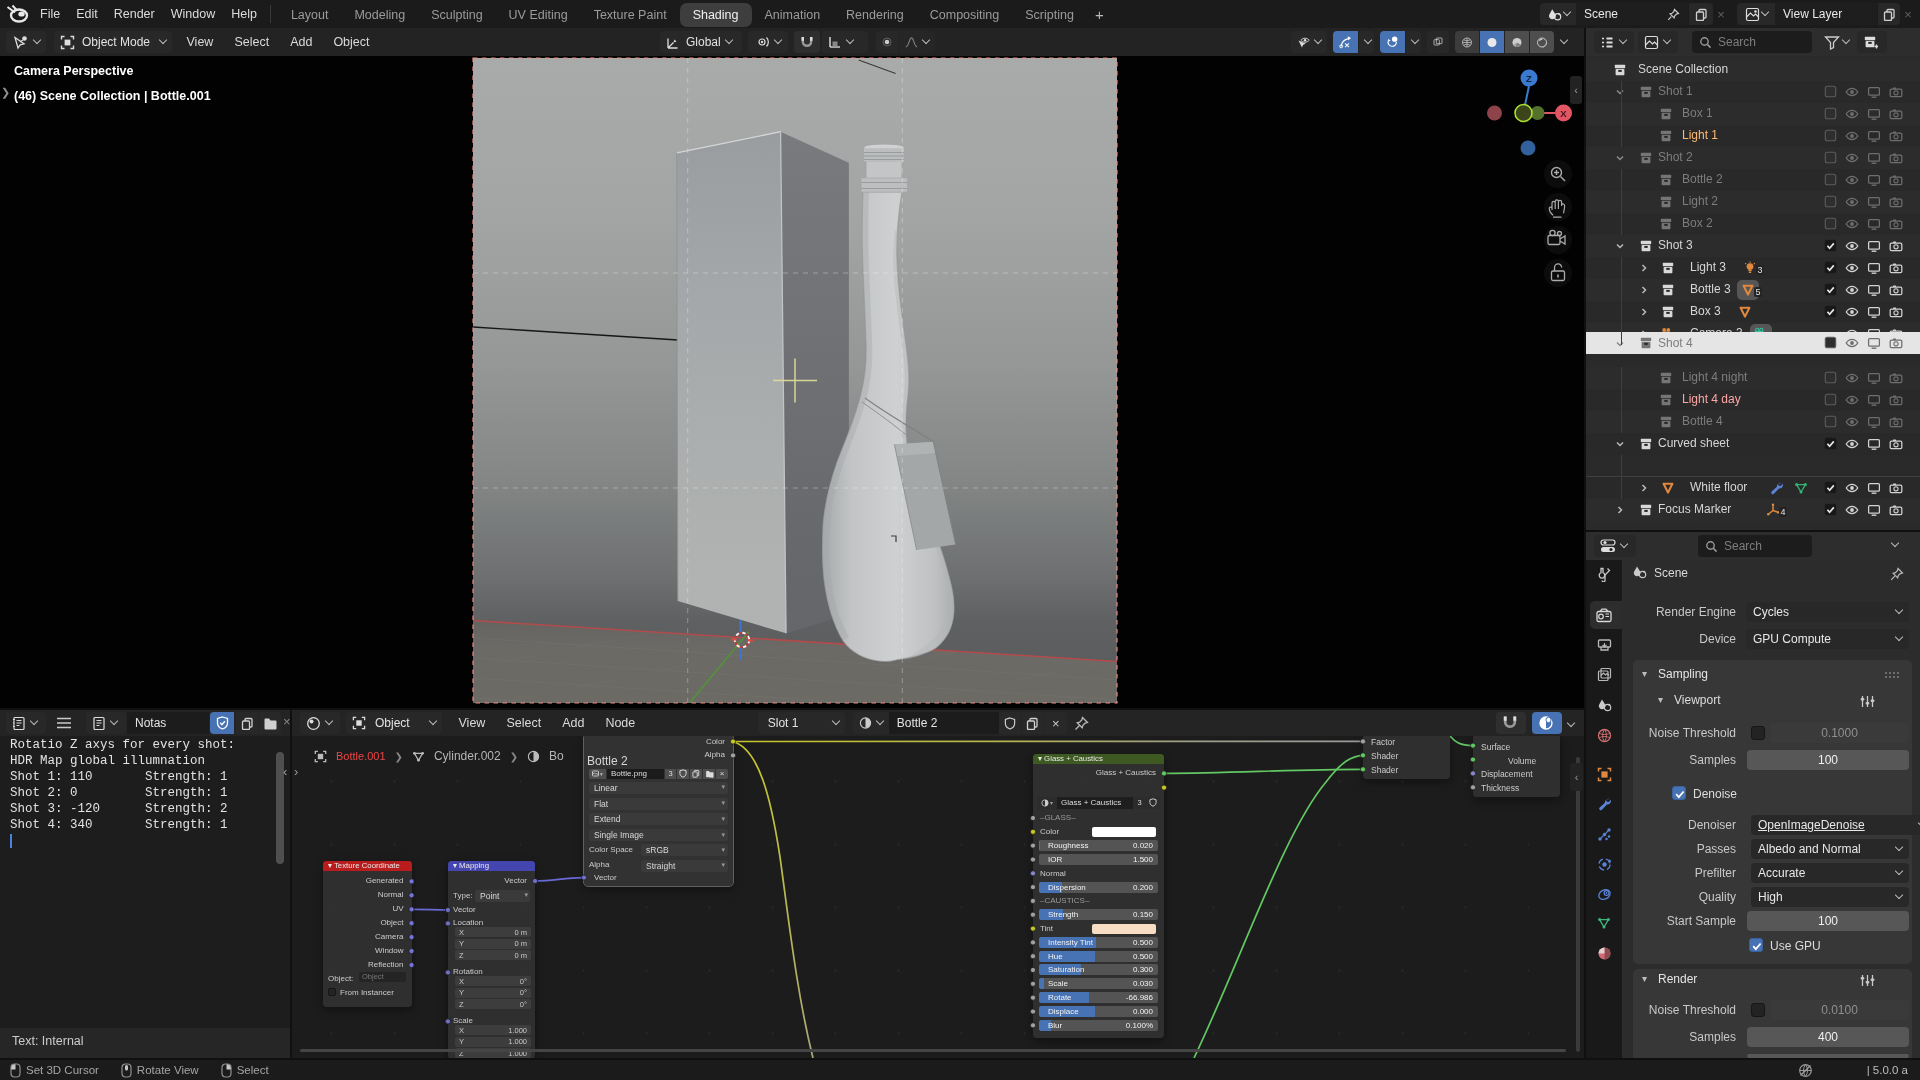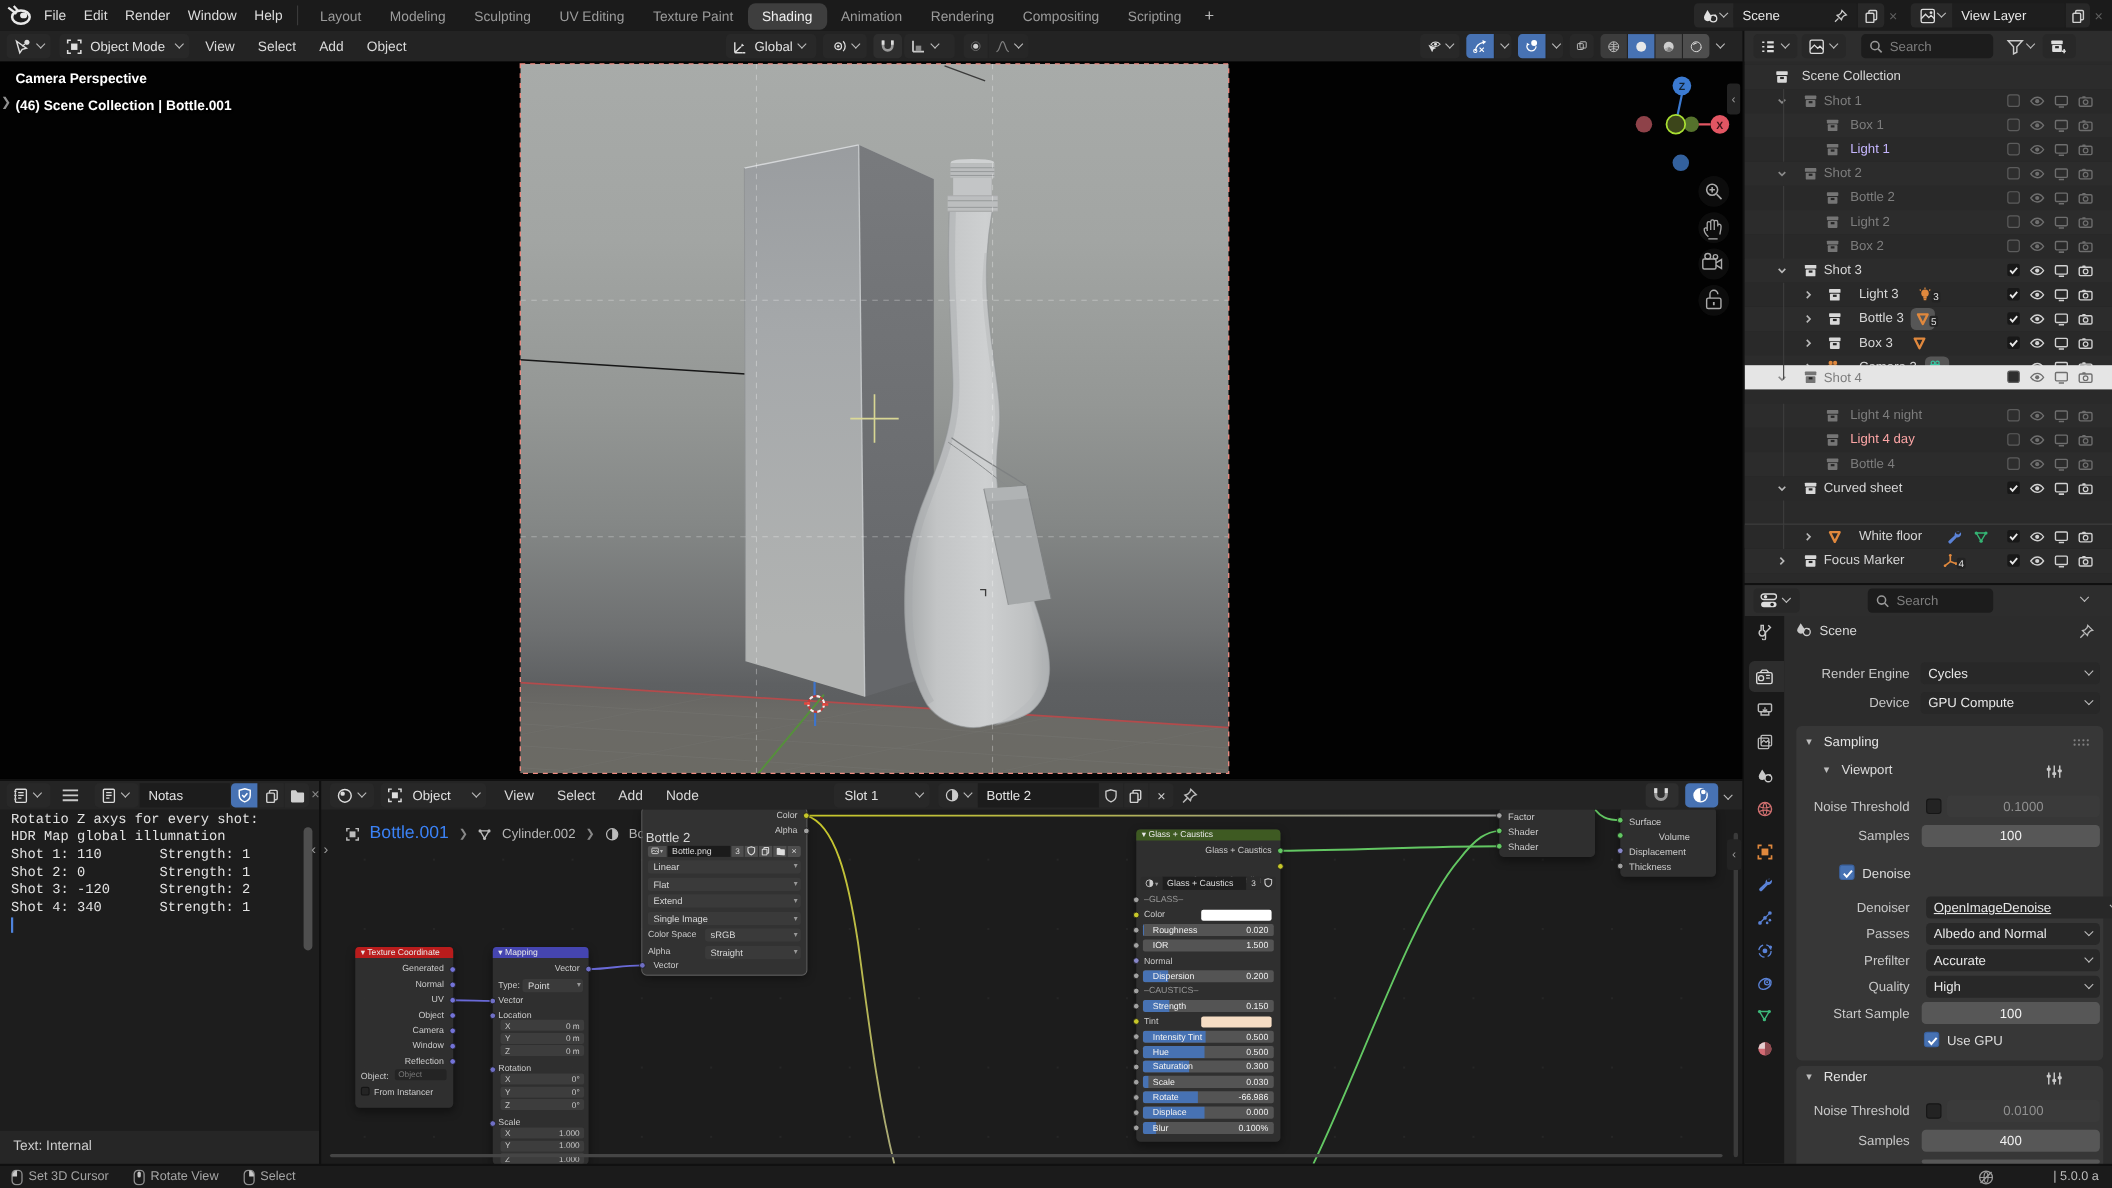--- a/index.html
+++ b/index.html
@@ -580,21 +580,21 @@
         <use href="#i-mon"></use>
       </svg>
 <svg class="oic" style="left:303px;color:#6e6e6e" width="14" height="14" viewBox="0 0 14 14">
         <use href="#i-cam"></use>
       </svg>
 </div>
 <div class="orow" style="top:96.5px;background:#292929">
 <svg class="oic" style="left:73px;color:#757575" width="14" height="14" viewBox="0 0 14 14">
         <use href="#i-col"></use>
       </svg>
-<span class="olbl" style="left:96px;color:#c4b5fd">Light 1</span>
+<span class="olbl" style="left:96px;color:#fdba74">Light 1</span>
 <svg class="oic" style="left:238px;color:#6e6e6e" width="14" height="14" viewBox="0 0 14 14">
         <use href="#i-ubx"></use>
       </svg>
 <svg class="oic" style="left:259px;color:#6e6e6e" width="14" height="14" viewBox="0 0 14 14">
         <use href="#i-eye"></use>
       </svg>
 <svg class="oic" style="left:281px;color:#6e6e6e" width="14" height="14" viewBox="0 0 14 14">
         <use href="#i-mon"></use>
       </svg>
 <svg class="oic" style="left:303px;color:#6e6e6e" width="14" height="14" viewBox="0 0 14 14">
@@ -1229,21 +1229,21 @@
   <div style="position:absolute;left:0;top:318px;width:290px;height:30px;background:#262626;"></div>
   <div style="position:absolute;left:12px;top:324px;color:#cccccc;font-size:12.5px;">Text: Internal</div>
 </div>
 <div id="ned">
 <div style="position:absolute;left:0;top:26px;width:1292px;height:322px;background-image:radial-gradient(#262626 1.2px, transparent 1.2px);background-size:63px 63px;background-position:8px 14px;"></div>
 <div style="position:absolute;left:22px;top:39px;display:flex;align-items:center;gap:9px;z-index:1;">
 <svg width="13" height="13" viewBox="0 0 15 15">
         <path d="M1.5,4.5 v-3 h3 M10.5,1.5 h3 v3 M13.5,10.5 v3 h-3 M4.5,13.5 h-3 v-3" stroke="#bbb" stroke-width="1.5" fill="none"></path>
         <rect x="4.4" y="4.4" width="6.2" height="6.2" fill="#bbb"></rect>
       </svg>
-<span style="color:#3b82f6;font-size:16px;">Bottle.001</span>
+<span style="color:#ef4444;font-size:11px;">Bottle.001</span>
 <span style="color:#888;font-size:10px;">❯</span>
 <svg width="13" height="13" viewBox="0 0 14 14" style="color:#bbb">
         <use href="#i-ntri"></use>
       </svg>
 <span style="color:#b5b5b5;font-size:12px;">Cylinder.002</span>
 <span style="color:#888;font-size:10px;">❯</span>
 <svg width="13" height="13" viewBox="0 0 14 14">
         <circle cx="7" cy="7" r="5.5" fill="none" stroke="#bbb" stroke-width="1.2"></circle>
         <path d="M7,1.5 a5.5,5.5 0 0 1 0,11 z" fill="#bbb"></path>
       </svg>

